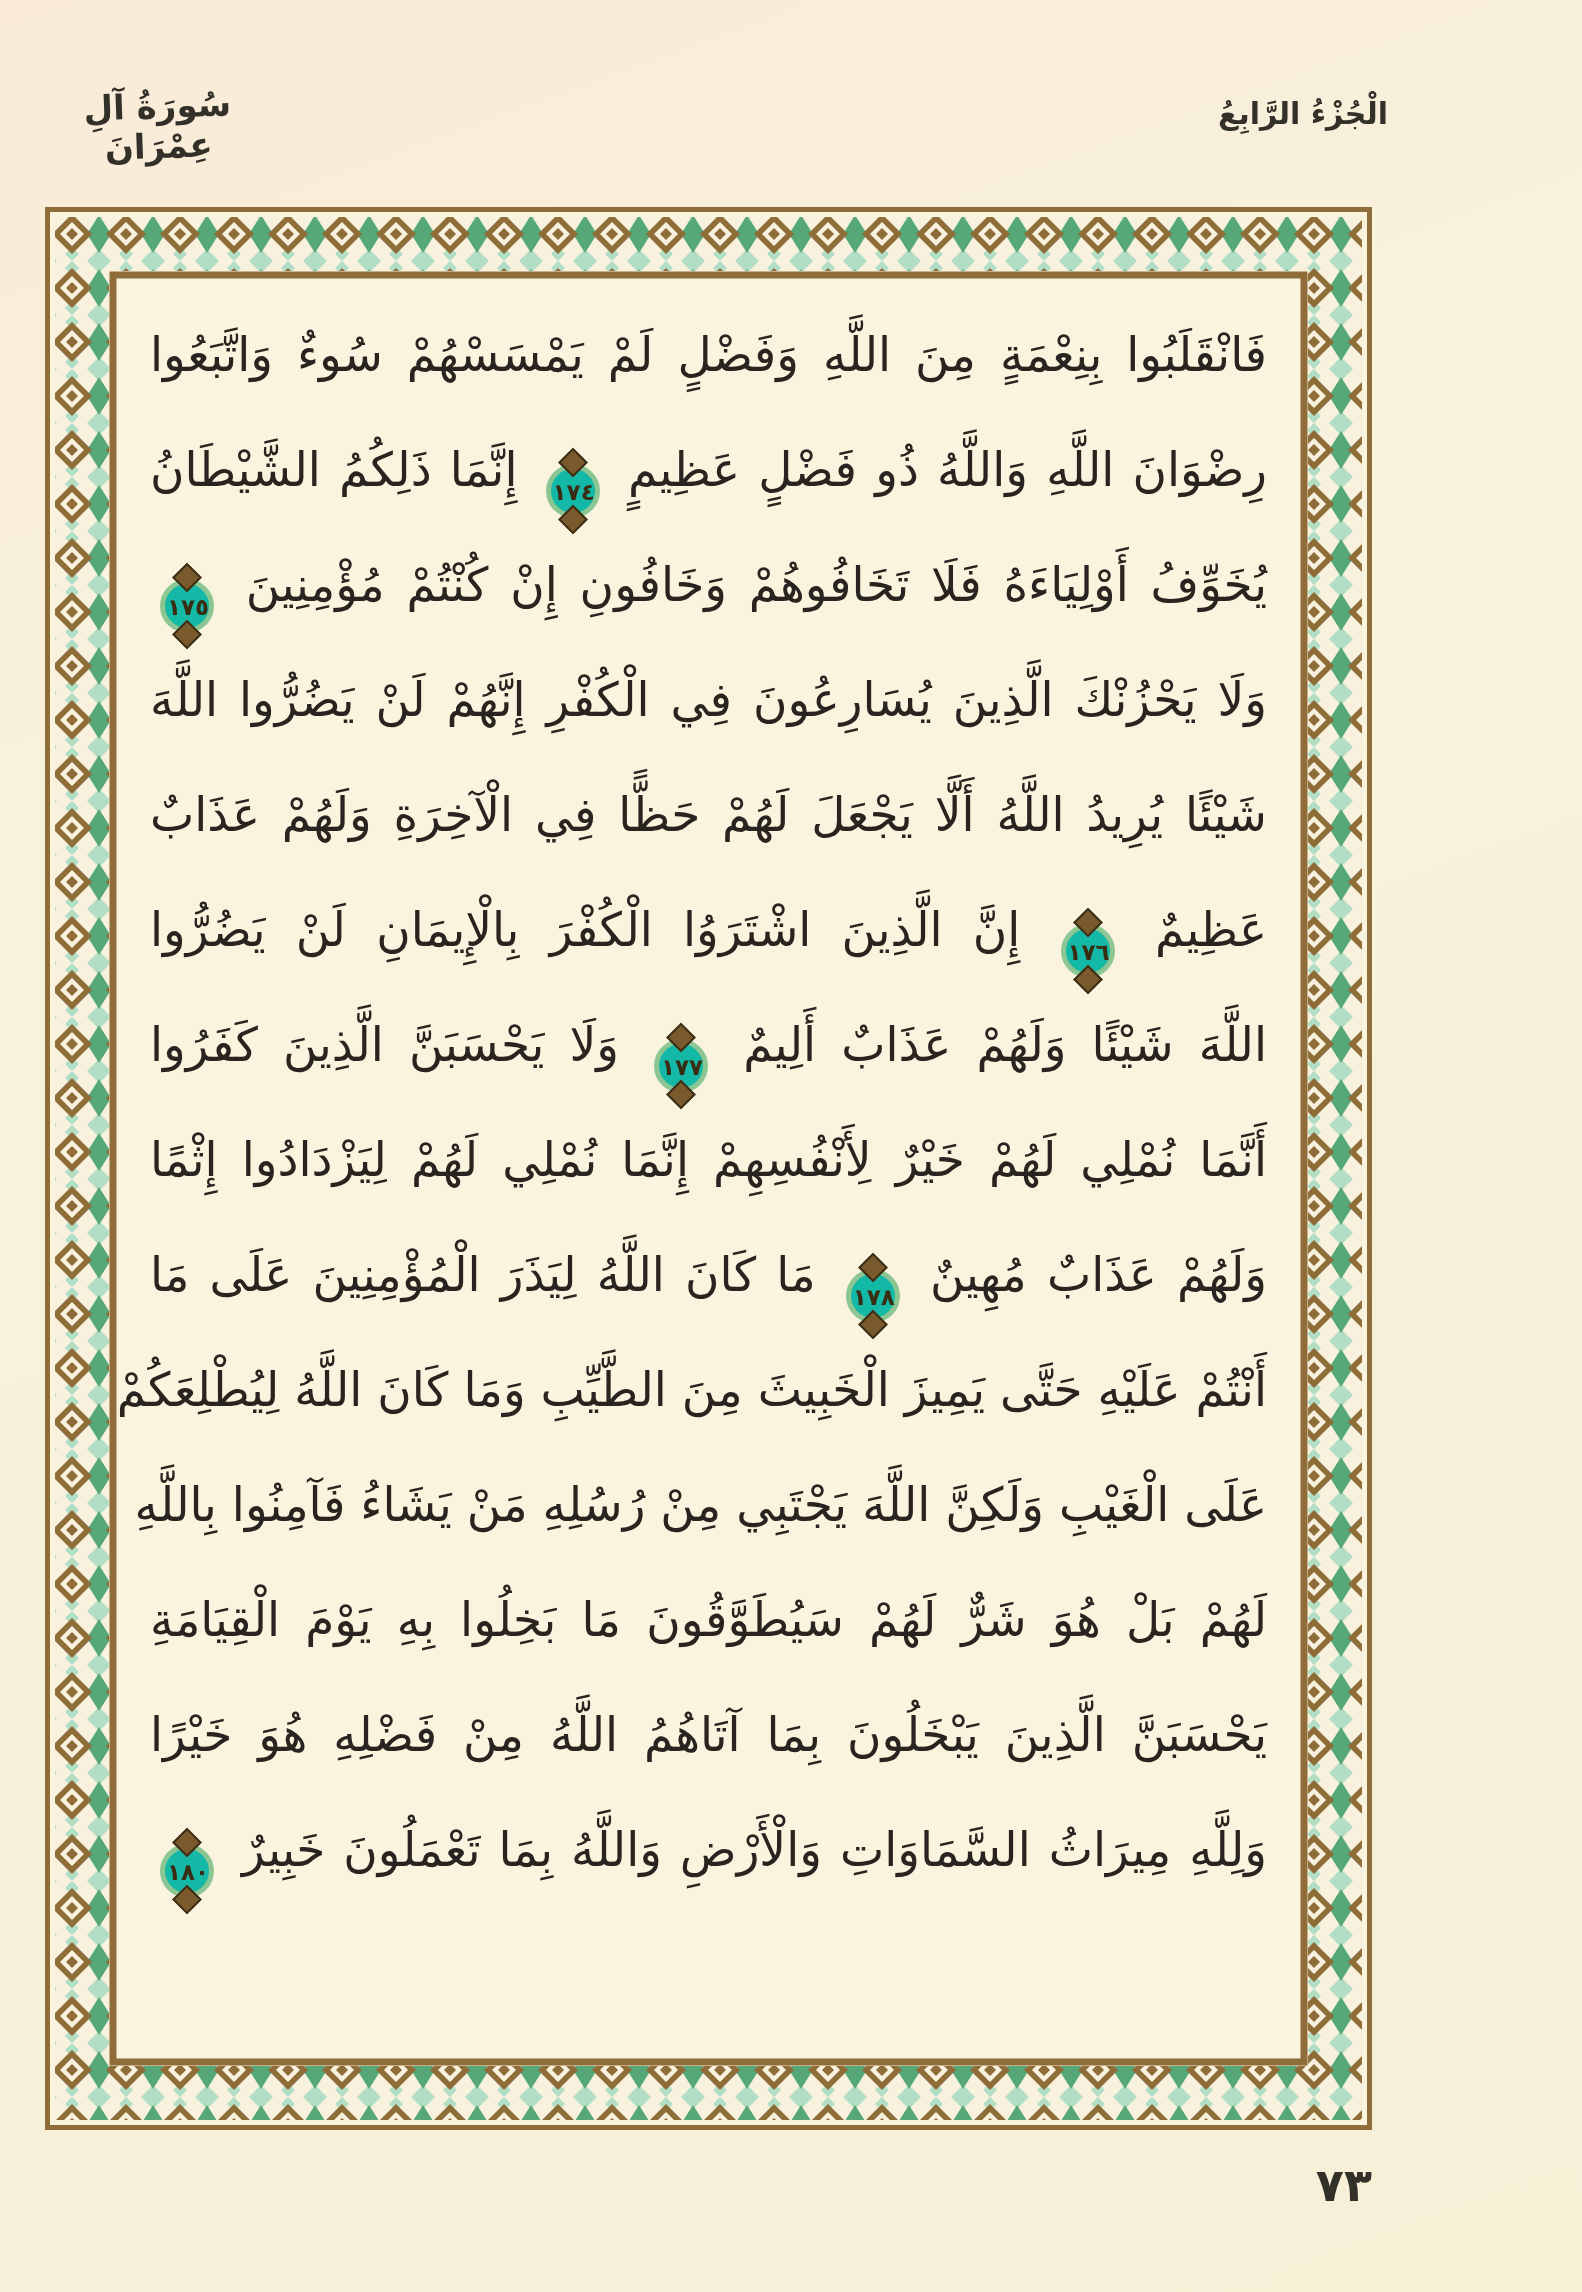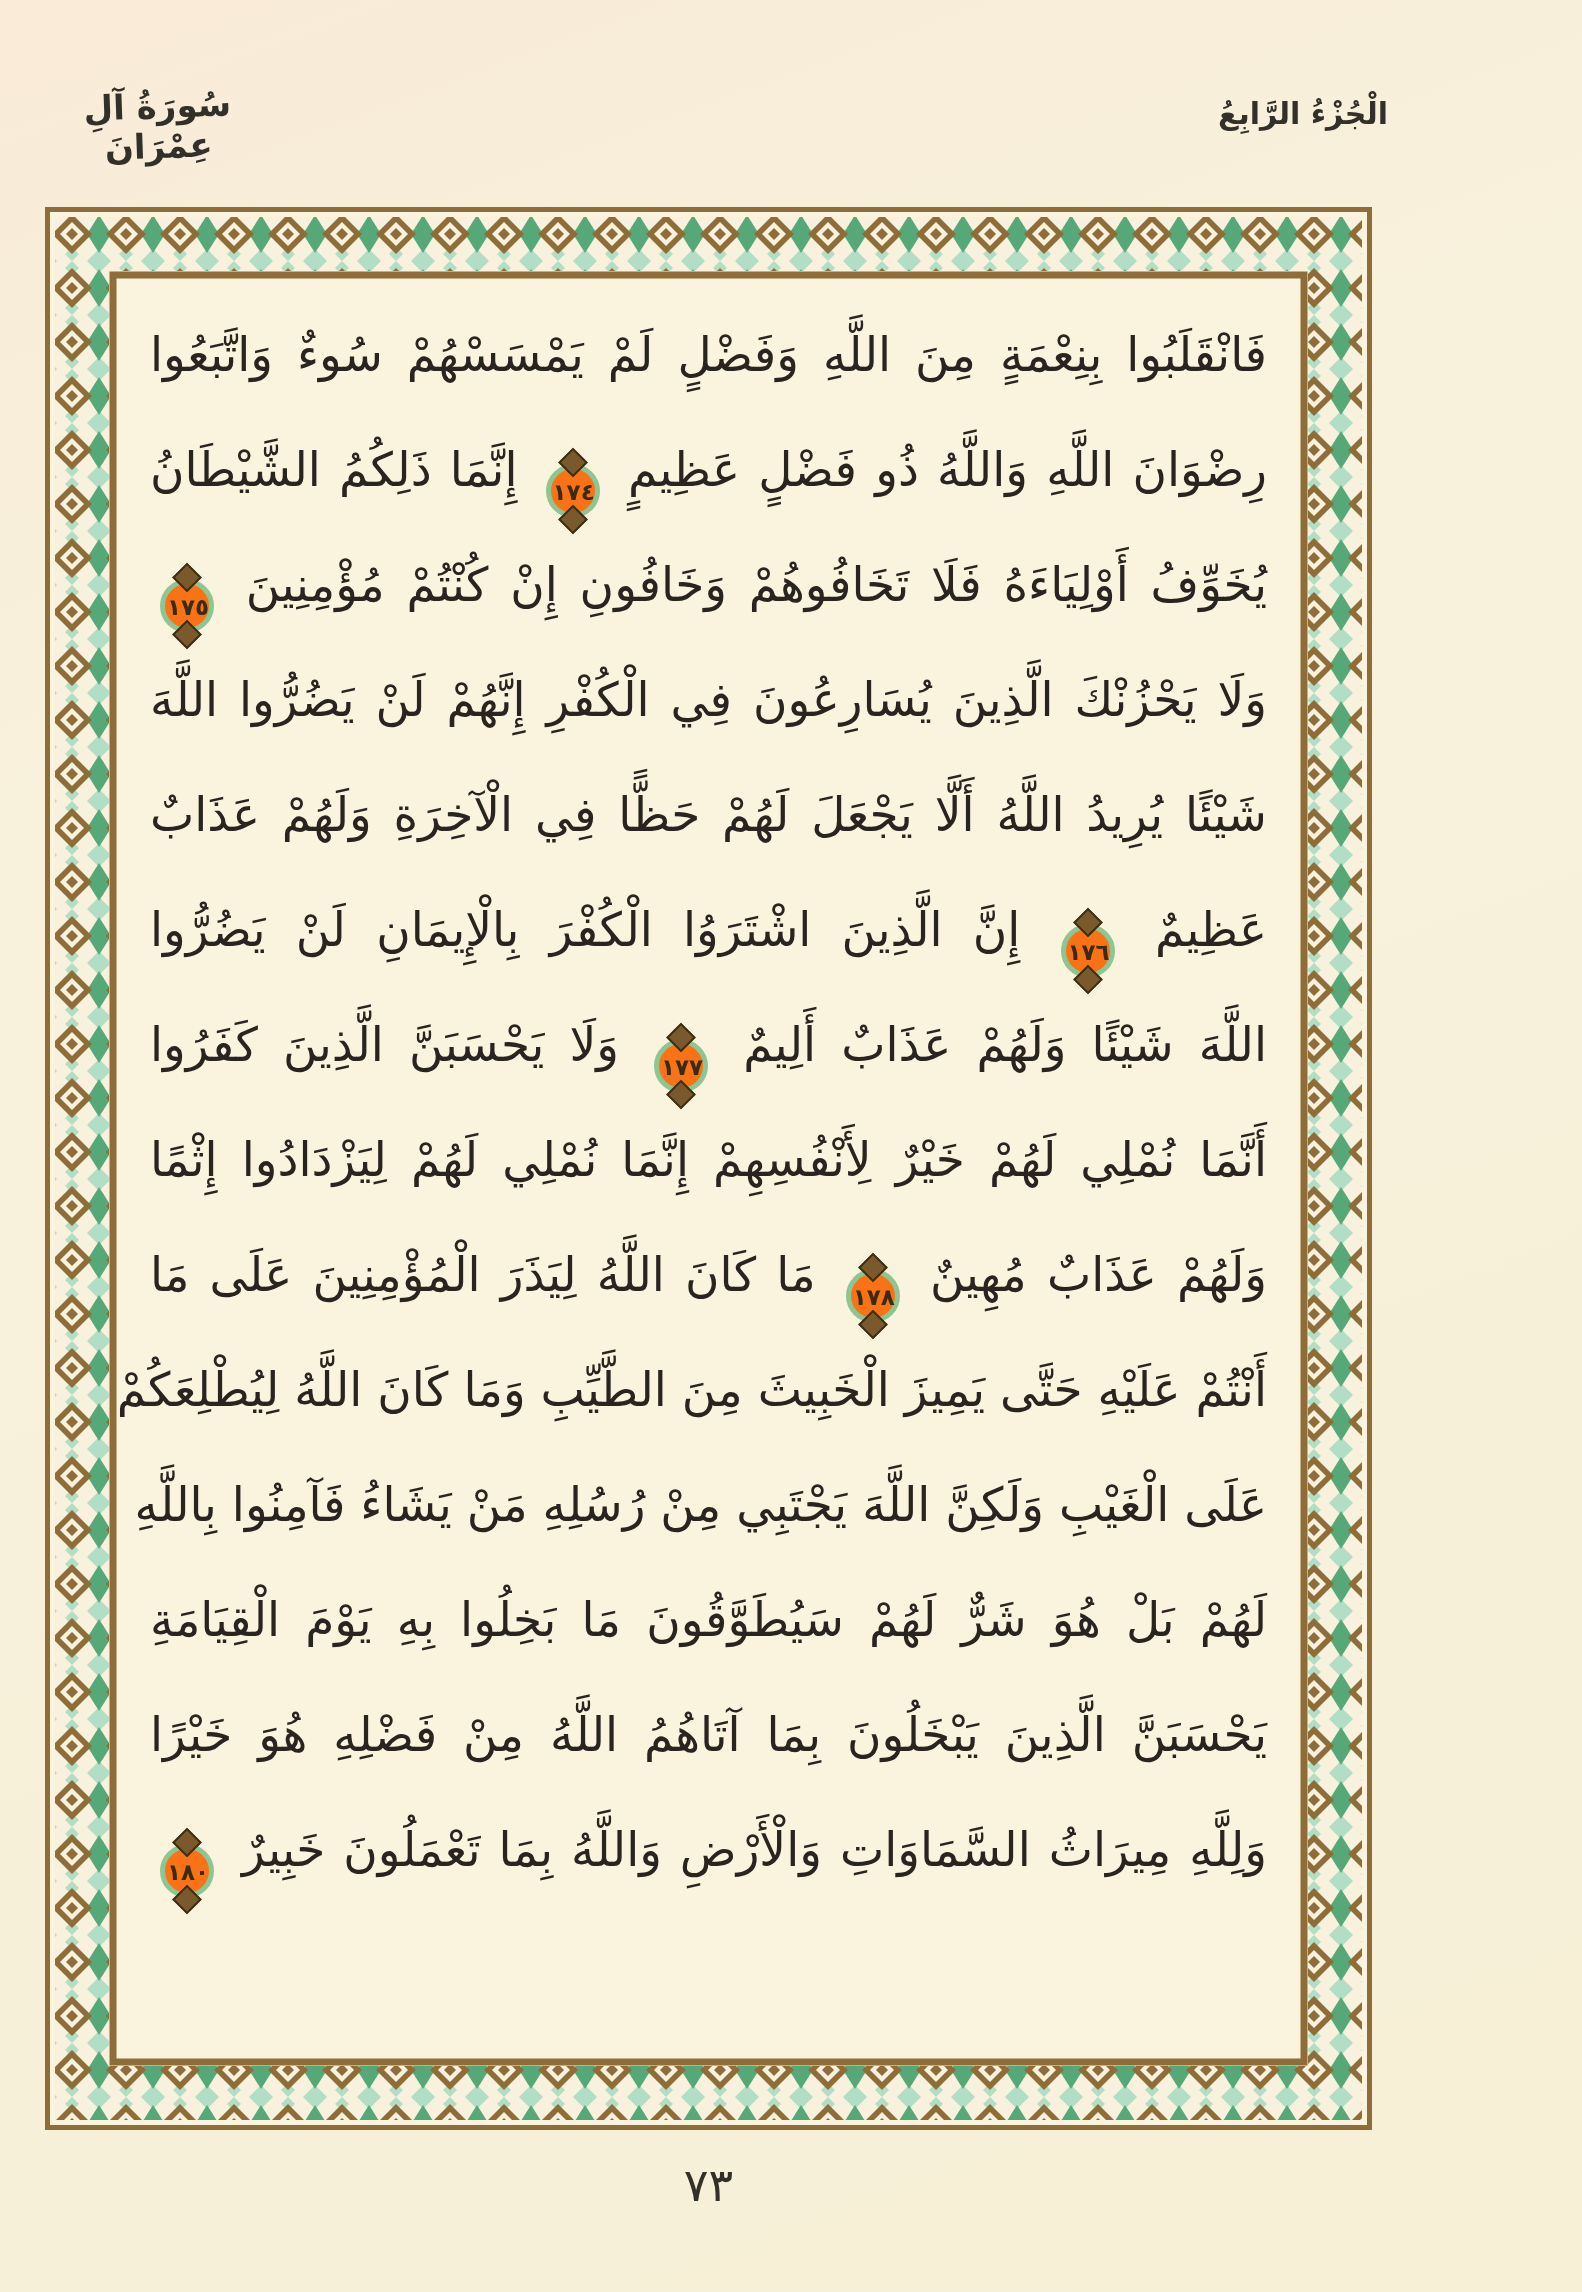--- a/index.html
+++ b/index.html
@@ -44,40 +44,40 @@
     color:#292420;
     overflow:visible;
   }
   .ayah-text { vertical-align:baseline; }
 
   
   .verse-medallion {
     display:inline-block; position:relative;
     width:54px; height:54px; margin:0 10px;
     border:5px solid #8cc793; border-radius:50%;
-    background:#f97316;
+    background:#14b8a6;
     color:#3a2c12; font-size:23px; font-weight:bold;
     line-height:46px; text-align:center;
     vertical-align:-14px;
     white-space:normal;
   }
   .verse-medallion::before,
   .verse-medallion::after {
     content:""; position:absolute; left:50%;
     width:17px; height:17px; background:#7a5a2c;
     border:2px solid #3c2f16;
     transform:translateX(-50%) rotate(45deg);
   }
   .verse-medallion::before { top:-17px; }
   .verse-medallion::after  { bottom:-17px; }
 
   
   .page-number {
     position:absolute; left:45px; top:2158px; width:1327px;
-    text-align:center; font-size:46px; font-weight:normal; color:#33302a;
+    text-align:right; font-size:46px; font-weight:bold; color:#33302a;
   }
 </style>
 </head>
 <body>
 
 <div id="page">
 
   <div class="surah-header">سُورَةُ آلِ عِمْرَانَ</div>
 
   <div class="juz-header">الْجُزْءُ الرَّابِعُ</div>

